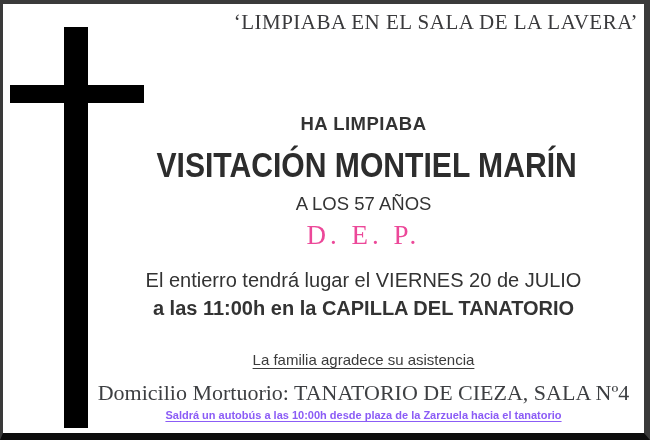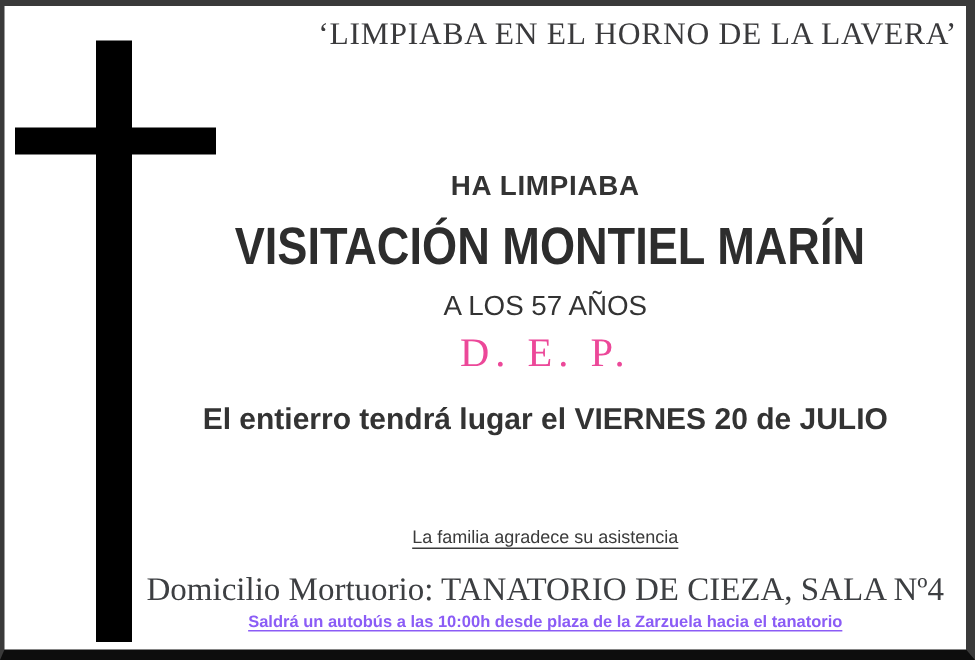--- a/index.html
+++ b/index.html
@@ -88,32 +88,32 @@
   .dep {
     top: 220px;
     font-family: "Liberation Serif", serif;
     font-size: 27px;
     letter-spacing: 4px;
     color: #ec4899;
   }
   .funeral1 {
     top: 269px;
     font-size: 20px;
-    font-weight: bold;
+    font-weight: normal;
     color: #333333;
   }
   .funeral2 {
     top: 297px;
     font-size: 20px;
     font-weight: bold;
     color: #333333;
   }
   .thanks {
     top: 351px;
-    font-size: 12px;
+    font-size: 15px;
     color: #3b3b3b;
     text-decoration: underline;
     text-underline-offset: 3px;
   }
   .mortuary {
     top: 380px;
     font-family: Liberation Serif, serif;
     font-size: 22px;
     color: #3d3f42;
   }
@@ -131,34 +131,35 @@
 
 <div class="page">
 
   <div class="frame"></div>
 
   <div>
     <div class="cross-v"></div>
     <div class="cross-h"></div>
   </div>
 
-  <div class="quote">‘LIMPIABA EN EL HORNO DE LA LAVERA’</div>
+  <div class="quote">‘LIMPIABA EN EL SALA DE LA LAVERA’</div>
 
   <div class="content">
 
     <div class="line announce">HA LIMPIABA</div>
 
     <div class="line name">VISITACIÓN MONTIEL MARÍN</div>
 
     <div class="line age">A LOS 57 AÑOS</div>
 
     <div class="line dep">D. E. P.</div>
 
     <div class="line funeral1">El entierro tendrá lugar el VIERNES 20 de JULIO</div>
 
+    <div class="line funeral2">a las 11:00h en la CAPILLA DEL TANATORIO</div>
 
     <div class="line thanks">La familia agradece su asistencia</div>
 
     <div class="line mortuary">Domicilio Mortuorio: TANATORIO DE CIEZA, SALA Nº4</div>
 
     <div class="line bus">Saldrá un autobús a las 10:00h desde plaza de la Zarzuela hacia el tanatorio</div>
 
   </div>
 </div>
 

